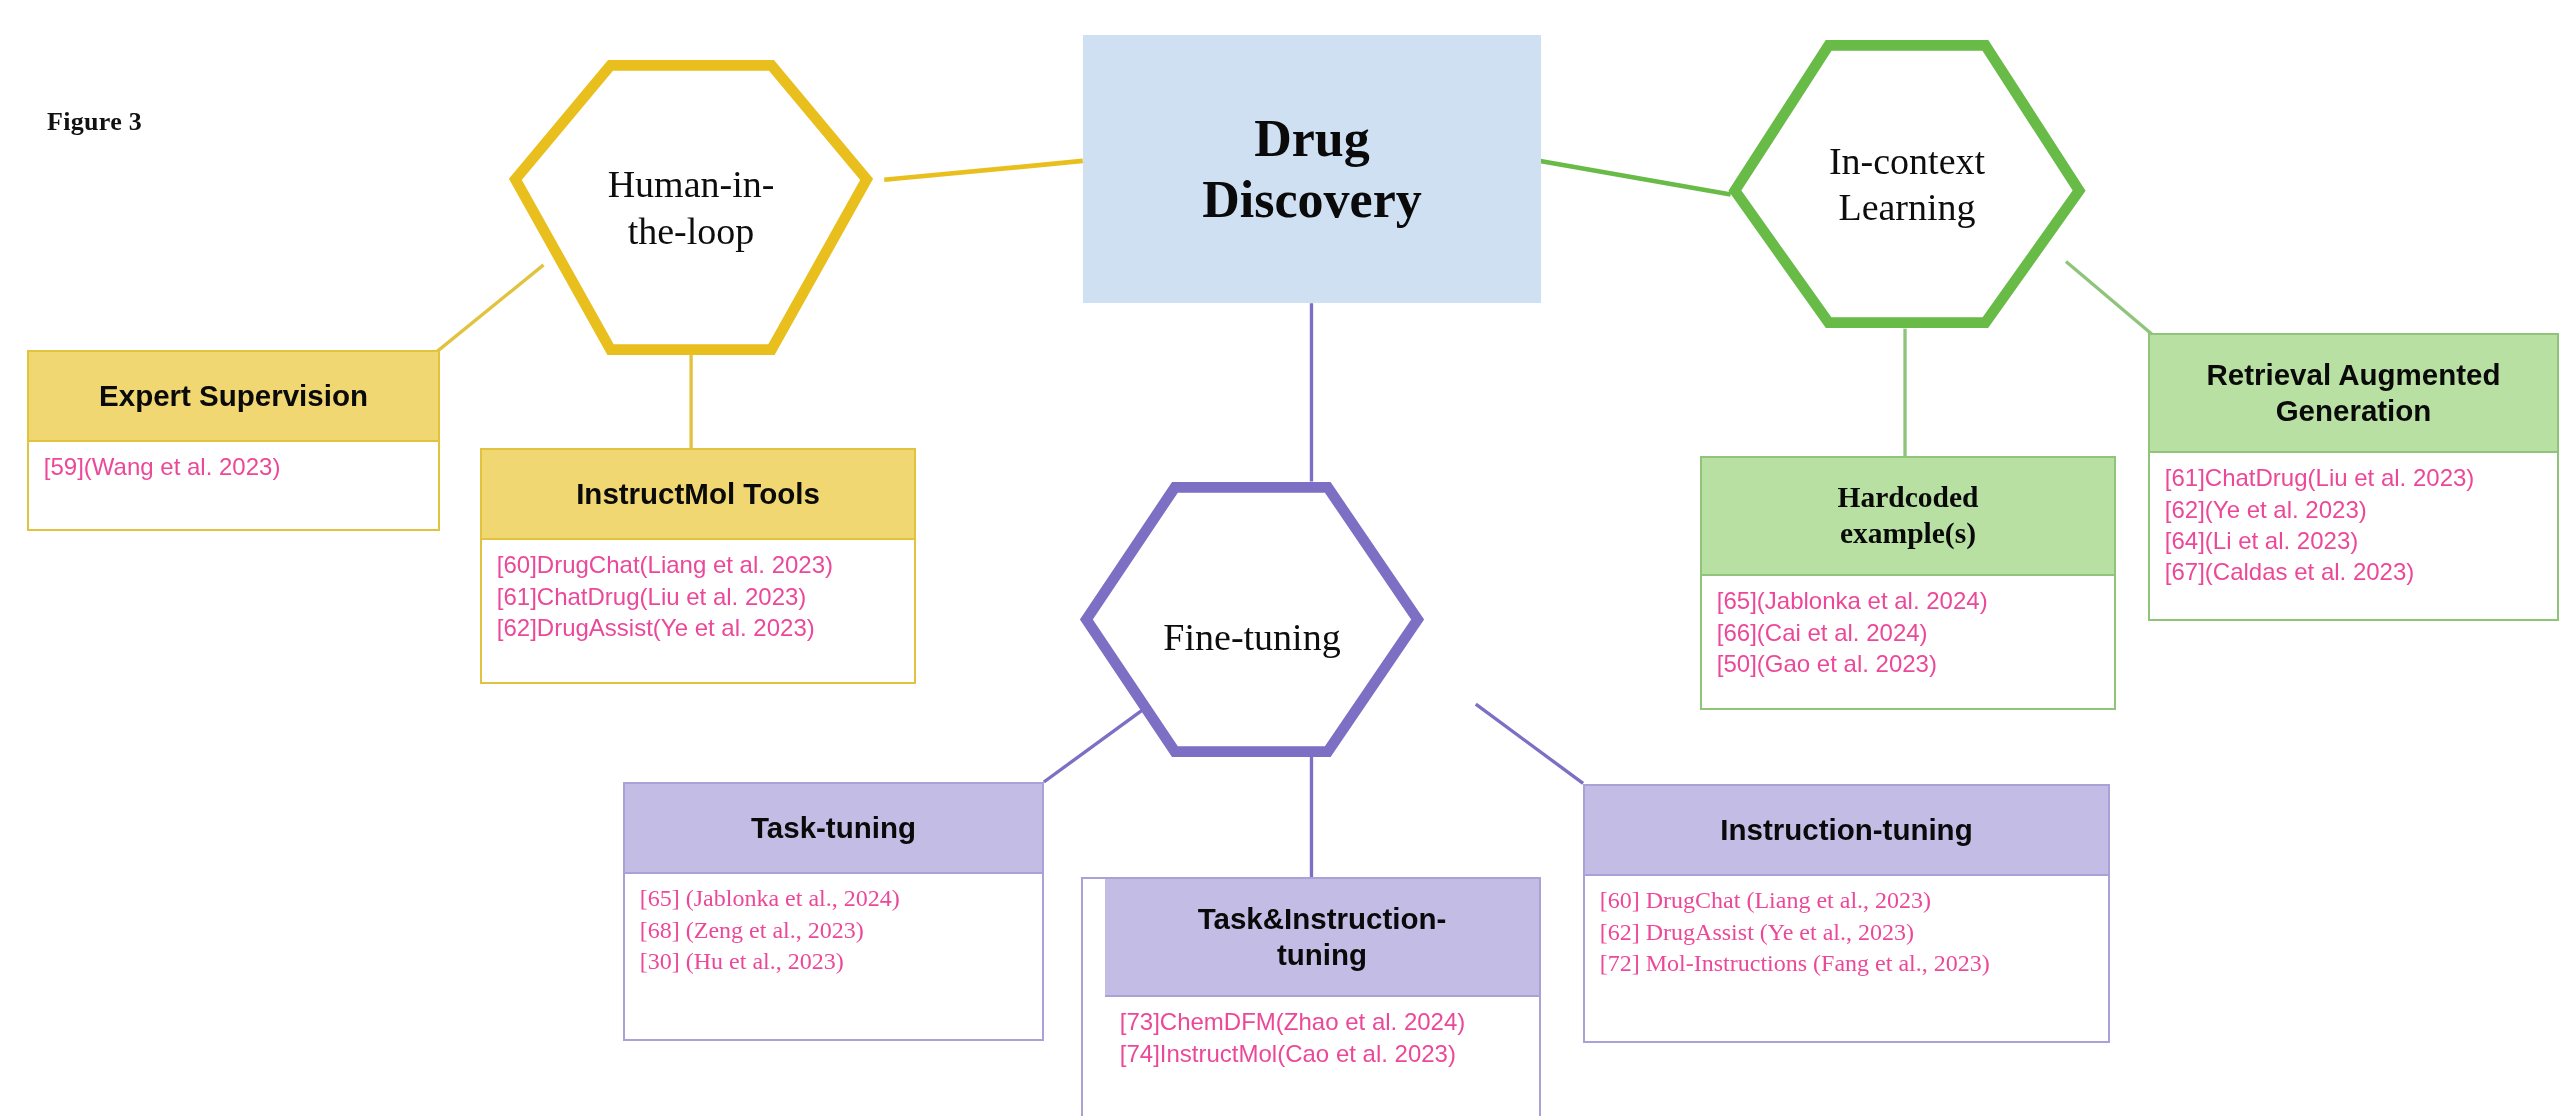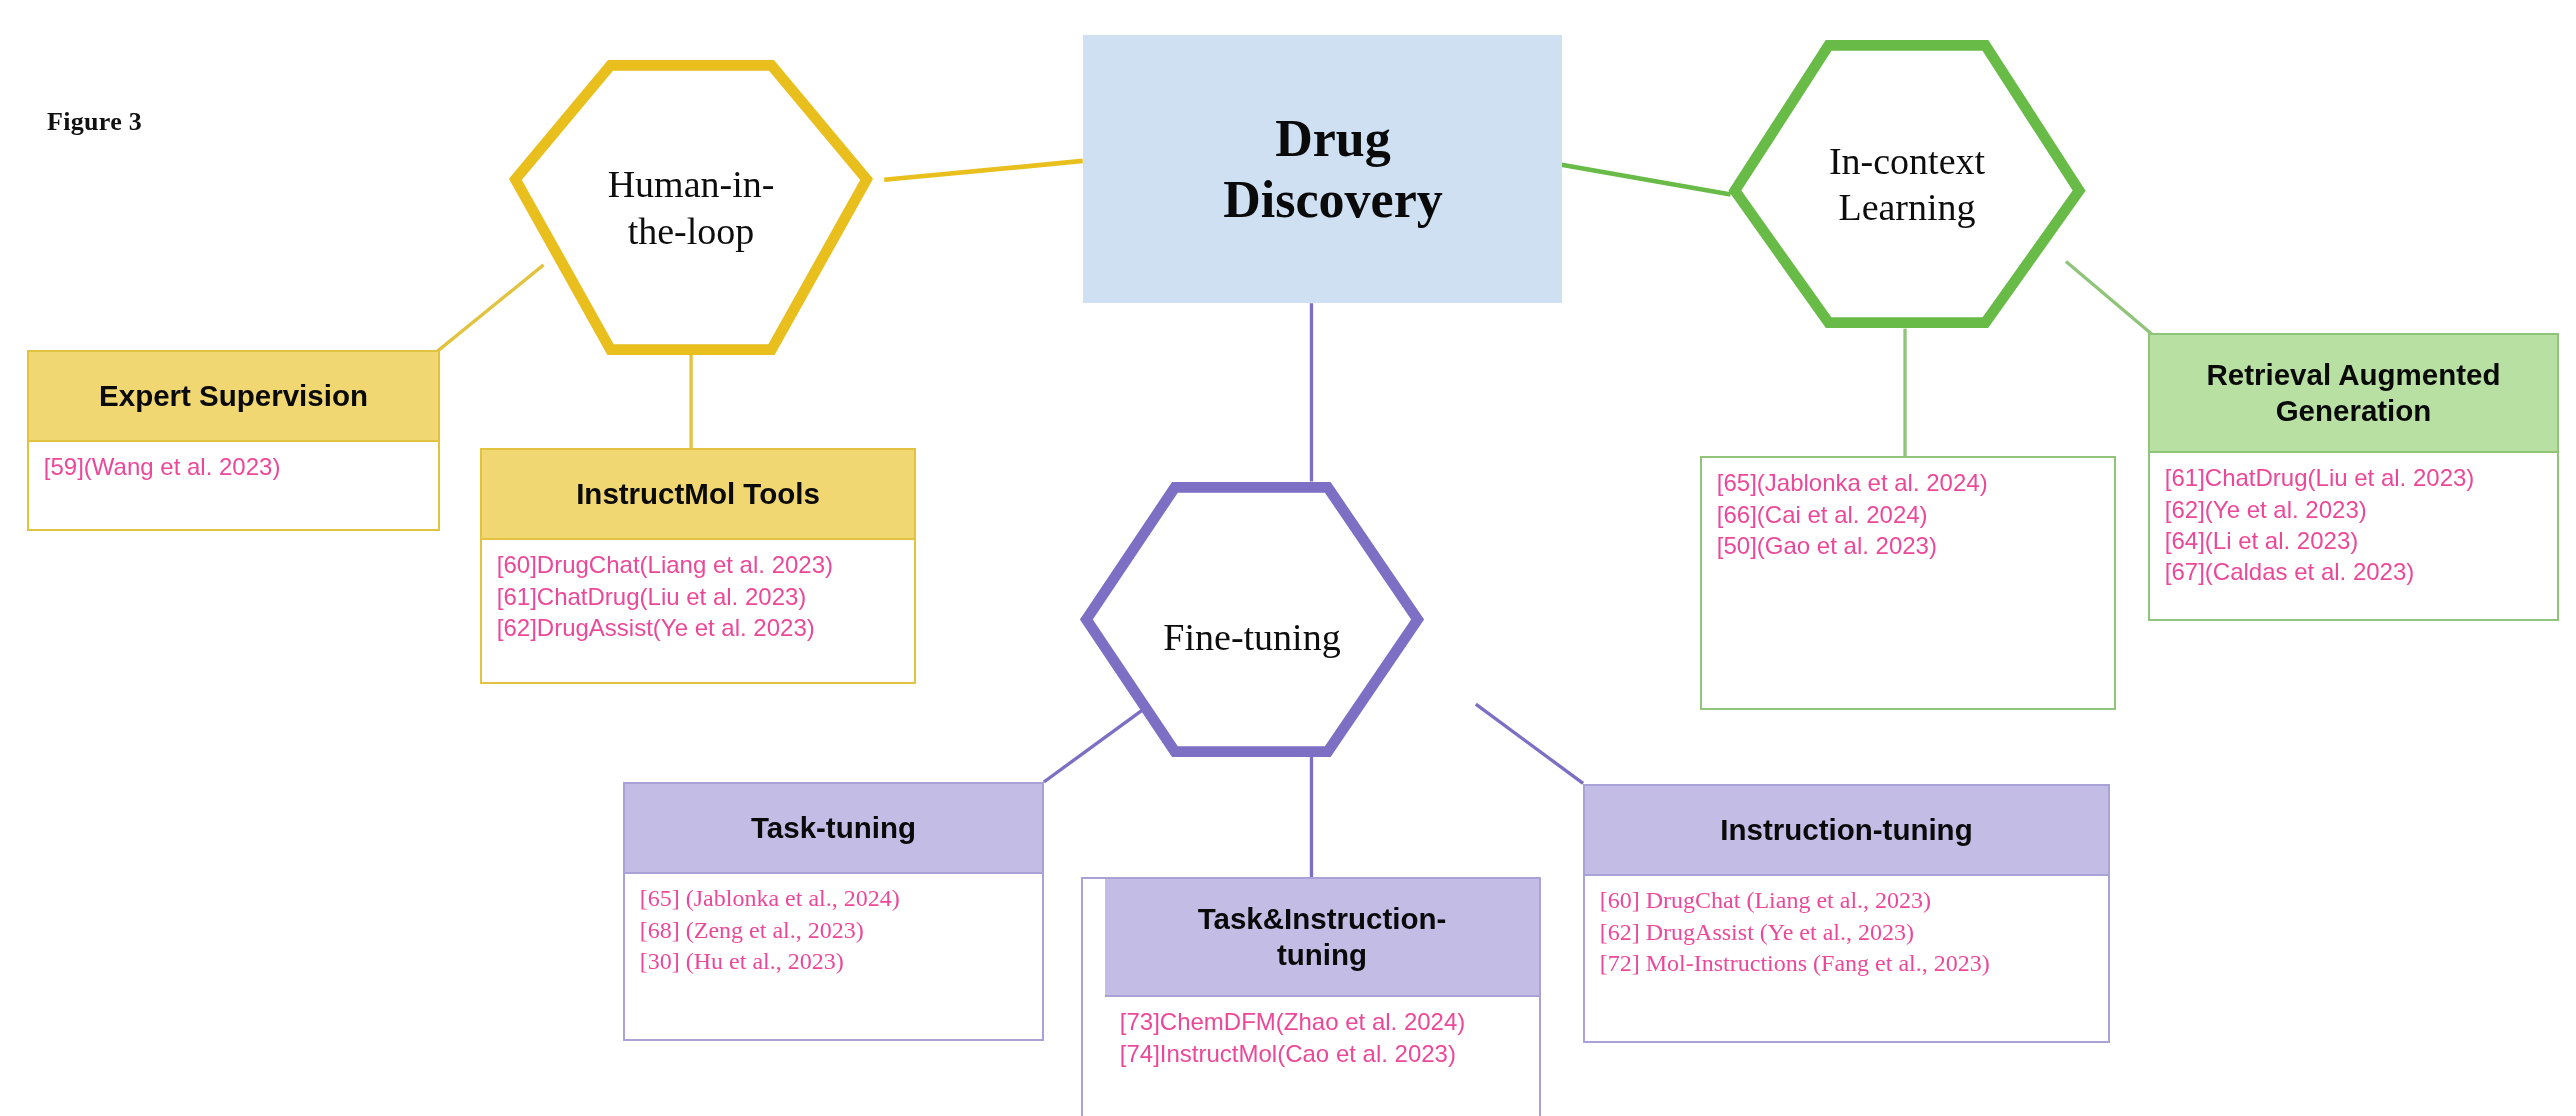--- a/index.html
+++ b/index.html
@@ -41,21 +41,20 @@
     margin-top: 48px;
   }
   
   .center-node {
     position: absolute;
     background: #cfe0f3;
     display: flex;
     align-items: center;
     justify-content: center;
     text-align: center;
-    padding-left: 21px;
   }
   .center-node .center-label {
     font-family: "Liberation Serif", serif;
     font-weight: bold;
     font-size: 52px;
     line-height: 1.18;
     color: #0a0a0a;
   }
   
   .hex {
@@ -215,20 +214,24 @@
   <div class="card yellow cites-sans" style="left:480px; top:448px; width:436px; height:236px;">
     <div class="card-title" style="height:90px;">InstructMol Tools</div>
     <div class="card-body">
       <span class="cite">[60]DrugChat(Liang et al. 2023)</span>
       <span class="cite">[61]ChatDrug(Liu et al. 2023)</span>
       <span class="cite">[62]DrugAssist(Ye et al. 2023)</span>
     </div>
   </div>
 
   <div class="card green cites-sans title-serif" style="left:1700px; top:456px; width:416px; height:254px;">
+    <div class="card-title" style="height:118px; flex-direction:column;">
+      <div>Hardcoded</div>
+      <div>example(s)</div>
+    </div>
     <div class="card-body">
       <span class="cite">[65](Jablonka et al. 2024)</span>
       <span class="cite">[66](Cai et al. 2024)</span>
       <span class="cite">[50](Gao et al. 2023)</span>
     </div>
   </div>
 
   <div class="card green cites-sans" style="left:2148px; top:333px; width:411px; height:288px;">
     <div class="card-title" style="height:118px; flex-direction:column;">
       <div>Retrieval Augmented</div>

